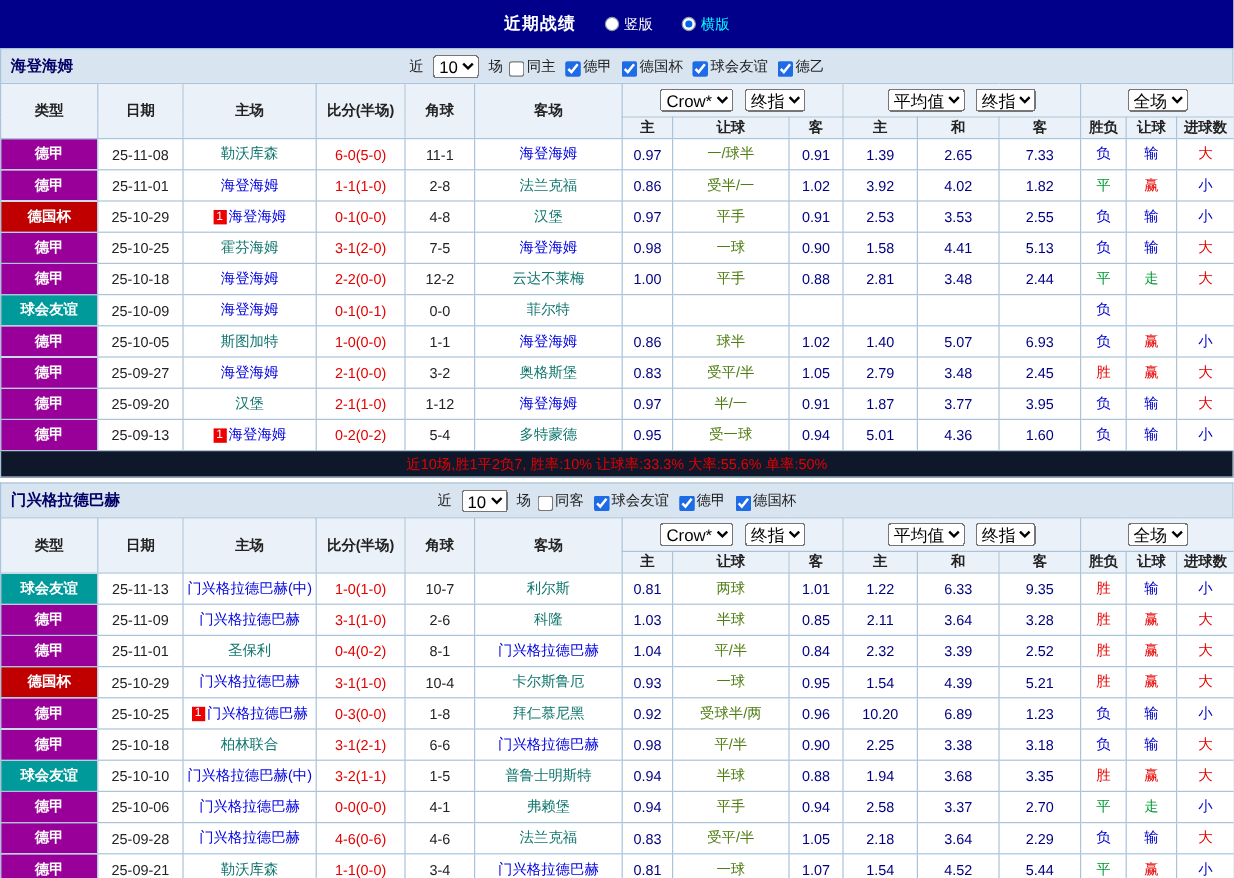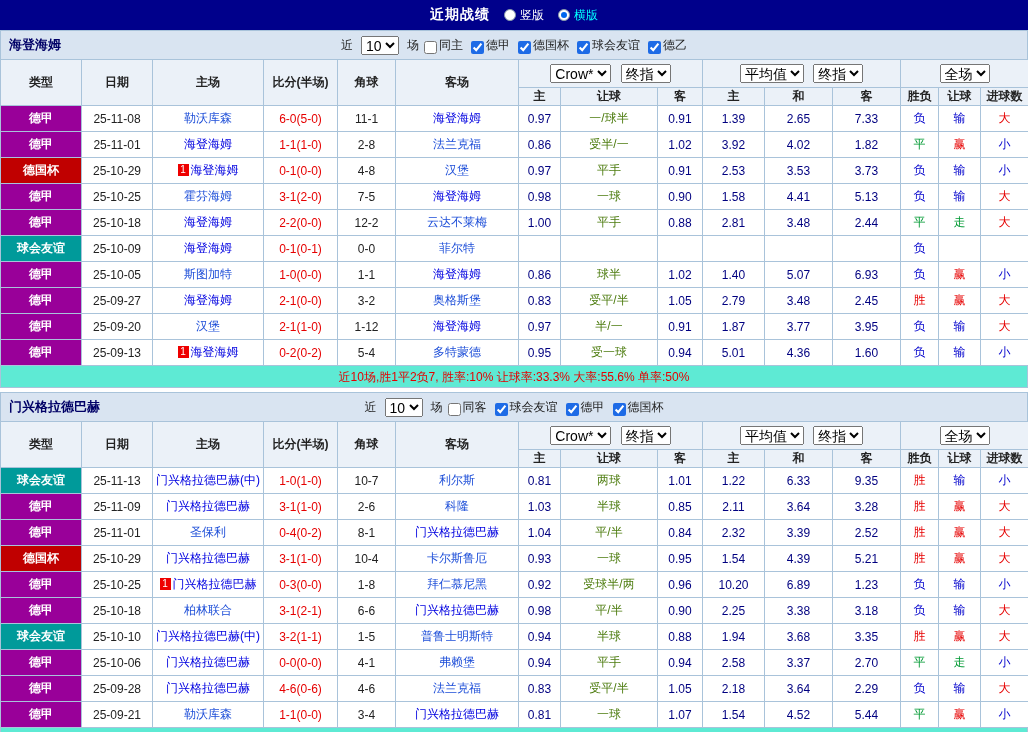--- a/index.html
+++ b/index.html
@@ -8,22 +8,22 @@
     --score-text:#e60000; --odds-text:#000080; --win-text:#e60000;
     --loss-text:#0000cc; --draw-text:#009933; --summary-text:#e60000;
     --section-bar-bg:#d9e4f1; --header-bg:#ebf1f8; --border:#a9c3da; --flag-bg:#ee0000;
   }
   *{margin:0;padding:0;box-sizing:border-box}
   body{width:1028px;background:#fff;color:#222;
        font-family:"Liberation Sans","DejaVu Sans",sans-serif;font-size:12px}
   .page{width:1028px}
 
   
-  .topbar{height:30px;background:var(--topbar-bg);display:flex;align-items:center;
-          justify-content:center;gap:14px;color:#fff}
+  .topbar{height:40px;background:var(--topbar-bg);display:flex;align-items:center;
+          justify-content:center;gap:24px;color:#fff}
   .topbar .title{font-weight:bold;font-size:14px;letter-spacing:1px}
   .radio-opt{display:flex;align-items:center;gap:4px;cursor:pointer;color:#fff}
   .radio{width:12px;height:12px;border-radius:50%;background:#fff;border:1px solid #8899aa;
          display:inline-block;position:relative}
   .radio-opt.sel .radio::after{content:"";position:absolute;left:2px;top:2px;width:6px;height:6px;
          border-radius:50%;background:#0066ee}
   .radio-opt.sel .radio-label{color:var(--selected-option)}
 
   
   .section + .section{margin-top:4px}
@@ -44,29 +44,29 @@
   th.selcell{background:var(--header-bg)}
   select{font-size:14px;height:19px;font-family:inherit;margin:4px 3px}
   tbody td{height:26px;background:#fff;font-size:12px}
   td.badge{color:#fff;font-weight:bold}
   .b-league{background:var(--league-badge)}
   .b-cup{background:var(--cup-badge)}
   .b-friendly{background:var(--friendly-badge)}
   td.score{color:var(--score-text)}
   td.odds{color:var(--odds-text)}
   td.hcp{color:#4d7c0f}
-  .team{color:#1d4ed8;text-decoration:none;cursor:pointer}
+  .team{color:#0f766e;text-decoration:none;cursor:pointer}
   .team.self{color:var(--team-link)}
   .flag{display:inline-block;background:var(--flag-bg);color:#fff;font-style:normal;
         font-size:10px;line-height:12px;width:11px;height:12px;margin-right:2px;vertical-align:1px}
   .c-win{color:var(--win-text)}
   .c-loss{color:var(--loss-text)}
   .c-draw{color:var(--draw-text)}
   .summary{height:22px;line-height:22px;text-align:center;color:var(--summary-text);
-           border:1px solid var(--border);border-top:none;background:#5eead4}
+           border:1px solid var(--border);border-top:none;background:#0f172a}
 </style>
 </head>
 <body>
 
 <div class="page">
 
   <div class="topbar">
     <span class="title">近期战绩</span>
     <label class="radio-opt">
       <span class="radio"></span>
@@ -186,21 +186,21 @@
             <td class="date">25-10-29</td>
             <td class="tcell"><i class="flag">1</i><span class="team self">海登海姆</span></td>
             <td class="score">0-1(0-0)</td>
             <td class="corner">4-8</td>
             <td class="tcell"><span class="team">汉堡</span></td>
             <td class="odds">0.97</td>
             <td class="hcp">平手</td>
             <td class="odds">0.91</td>
             <td class="odds">2.53</td>
             <td class="odds">3.53</td>
-            <td class="odds">3.73</td>
+            <td class="odds">2.55</td>
             <td class="res"><span class="c-loss">负</span></td>
             <td class="res"><span class="c-loss">输</span></td>
             <td class="res"><span class="c-loss">小</span></td>
           </tr>
           <tr>
             <td class="badge b-league">德甲</td>
             <td class="date">25-10-25</td>
             <td class="tcell"><span class="team">霍芬海姆</span></td>
             <td class="score">3-1(2-0)</td>
             <td class="corner">7-5</td>

